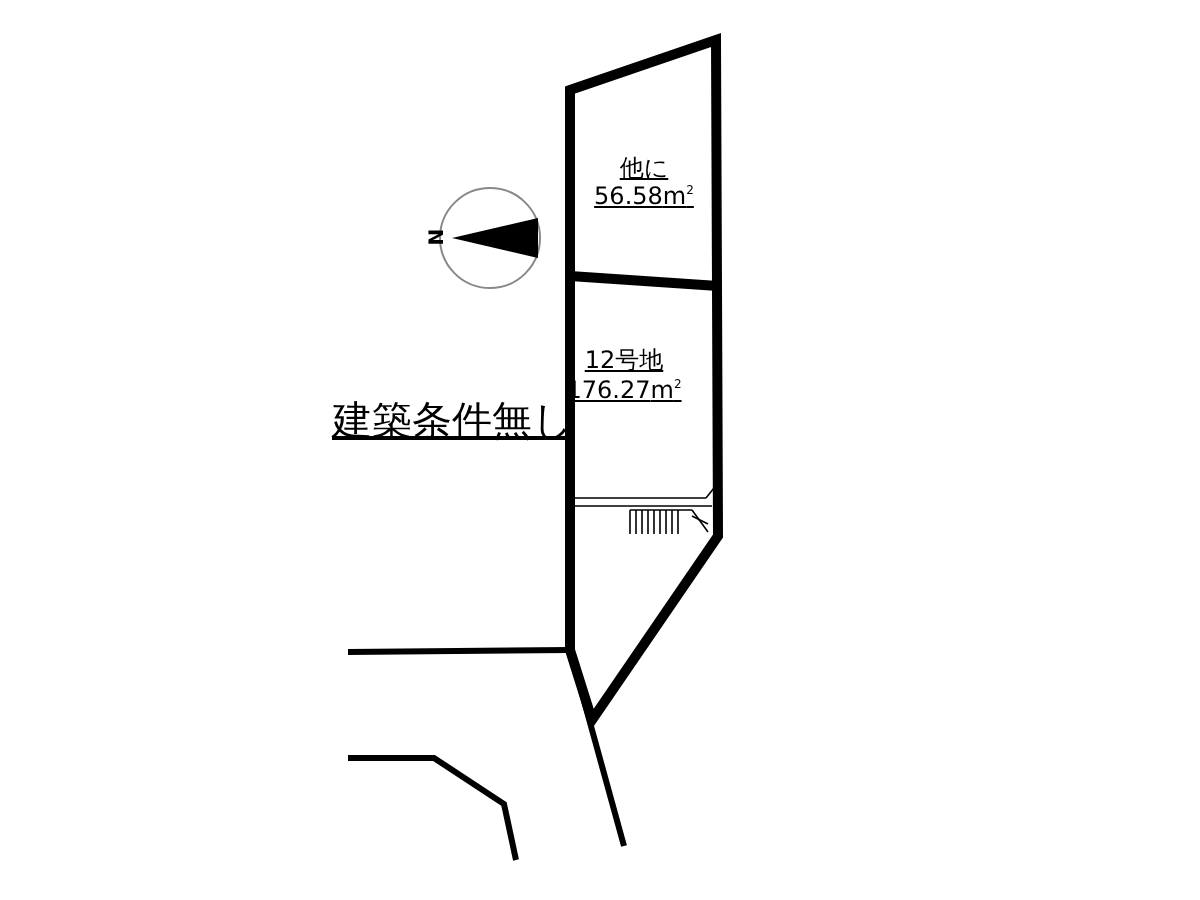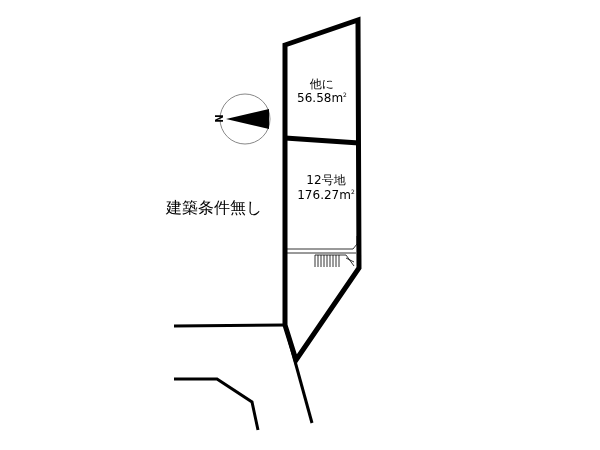--- a/index.html
+++ b/index.html
@@ -1,22 +1,22 @@
 <!DOCTYPE html>
 <html><head>
   <meta charset="utf-8">
   <style>
     html, body { margin: 0; padding: 0; background: #ffffff; }
     body { width: 600px; height: 450px; position: relative; overflow: hidden;
            font-family: "DejaVu Sans", "Liberation Sans", sans-serif; color: #000; }
     svg.plan { position: absolute; left: 0; top: 0; }
-    .label { position: absolute; text-align: center; line-height: 1.15; white-space: nowrap; }
+    .label { position: absolute; text-align: center; line-height: 1.15; white-space: nowrap; text-decoration: underline; }
     .lot-a { left: 284px; top: 78px; width: 76px; font-size: 12px; }
-    .lot-b { left: 288px; top: 173px; width: 76px; font-size: 12px; line-height: 1.22; }
-    .cond { left: 166px; top: 199px; font-size: 16px; text-align: center; }
+    .lot-b { left: 274px; top: 173px; width: 76px; font-size: 12px; line-height: 1.22; }
+    .cond { left: 166px; top: 199px; font-size: 20px; text-align: center; }
     .compass-n { position: absolute; left: 215px; top: 113px; font-size: 10px; font-weight: bold;
                  transform: rotate(-90deg); transform-origin: center; }
     sup { font-size: 6px; vertical-align: 5px; }
   </style>
 </head>
 <body>
 
 <svg class="plan" width="600" height="450" viewBox="0 0 600 450">
 
   <polygon points="285,45 358,20 359,268 296,360 285,325" fill="none" stroke="#000" stroke-width="5" stroke-linejoin="miter"></polygon>

